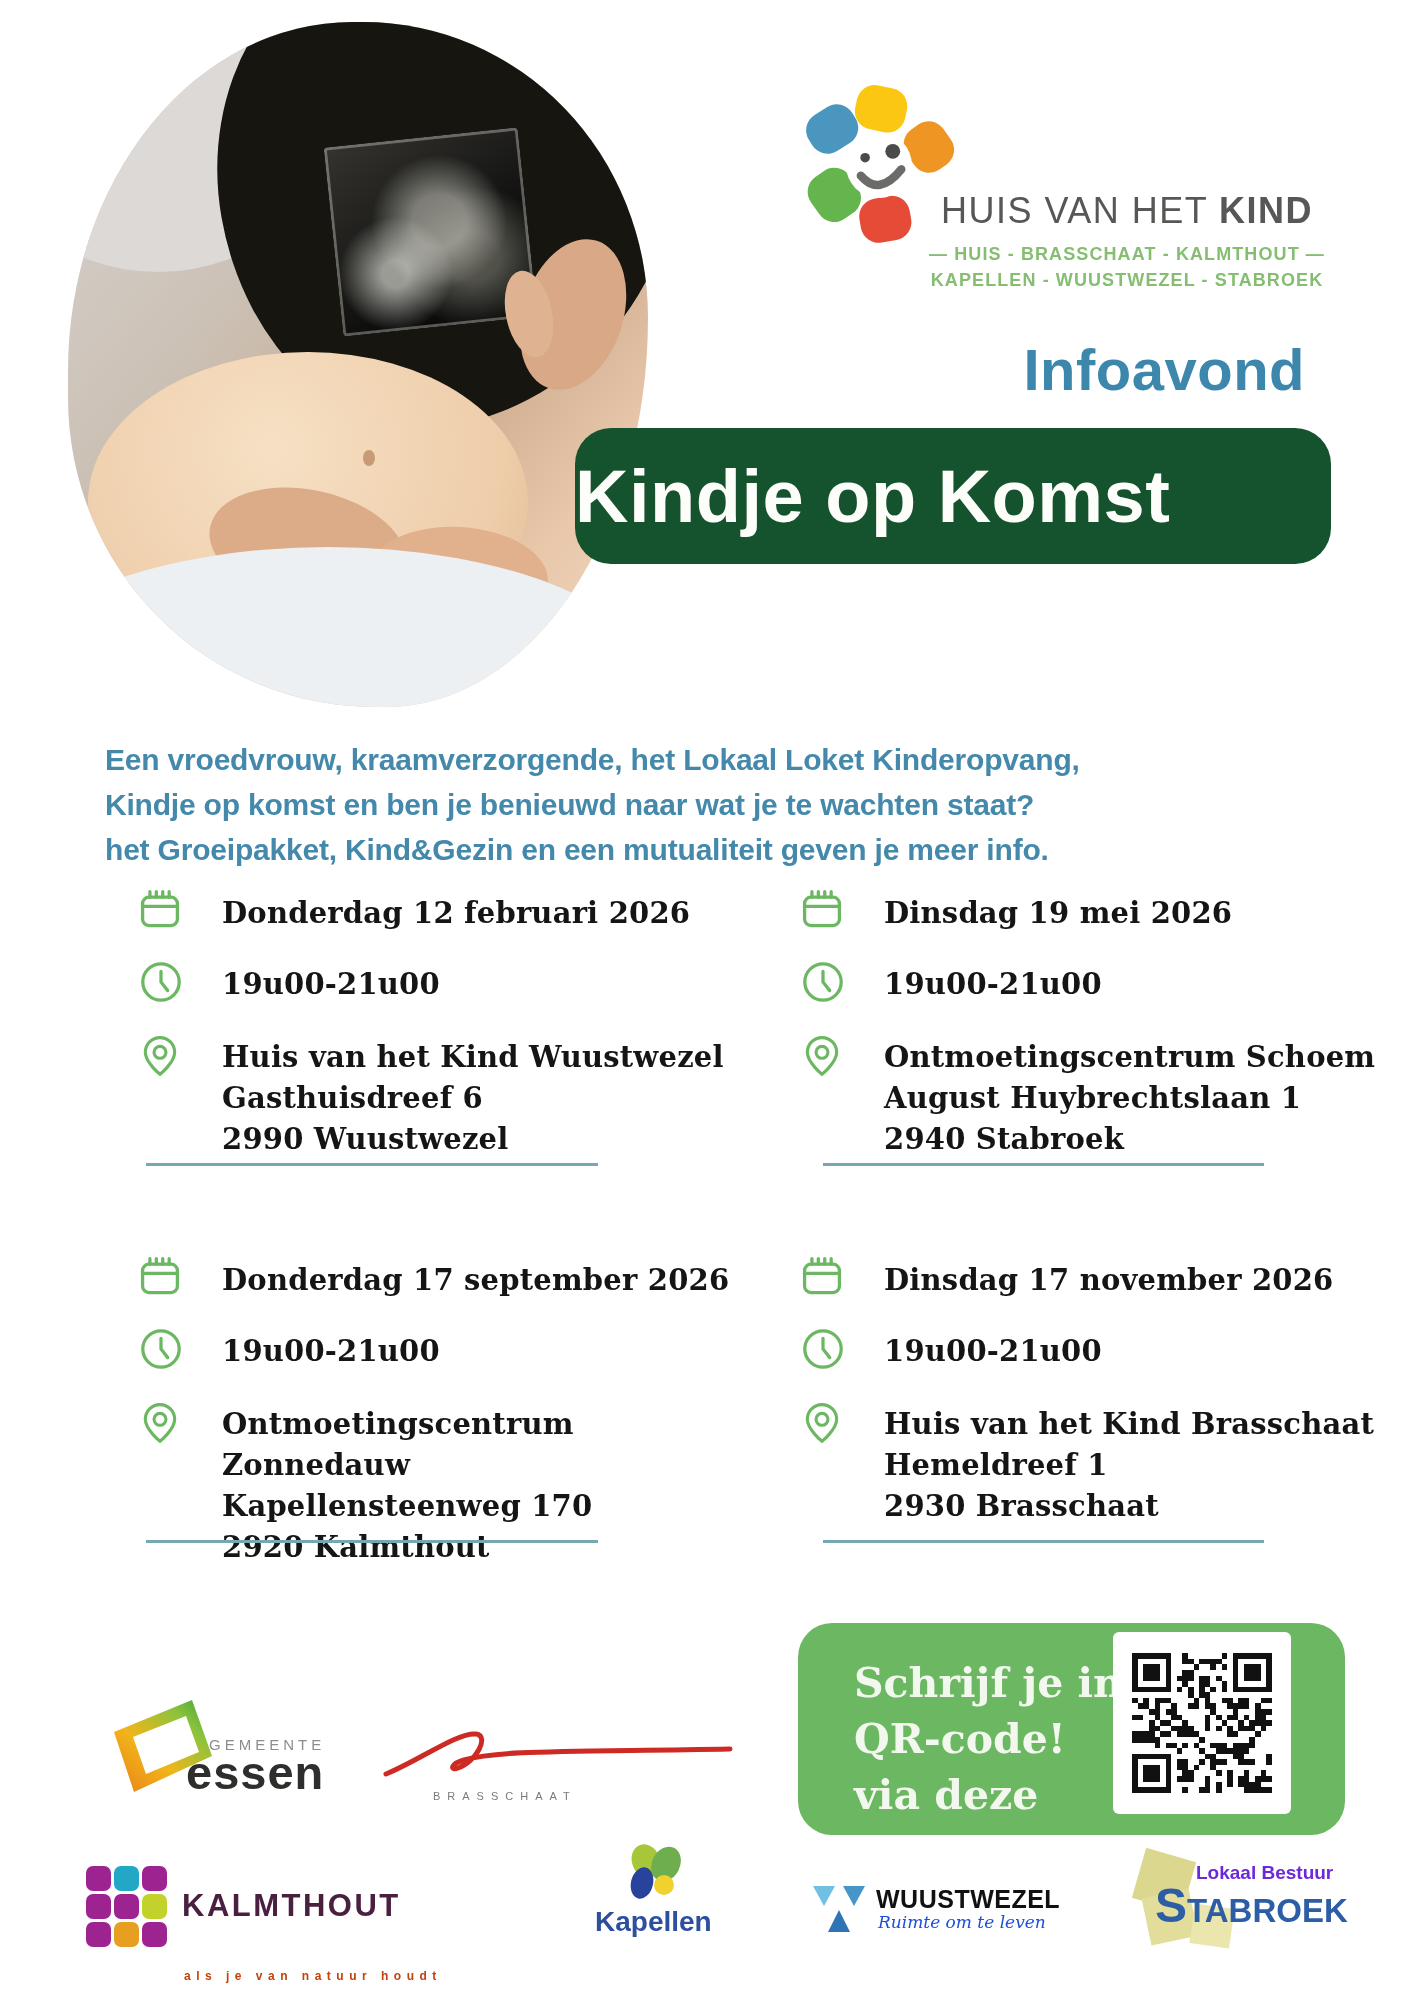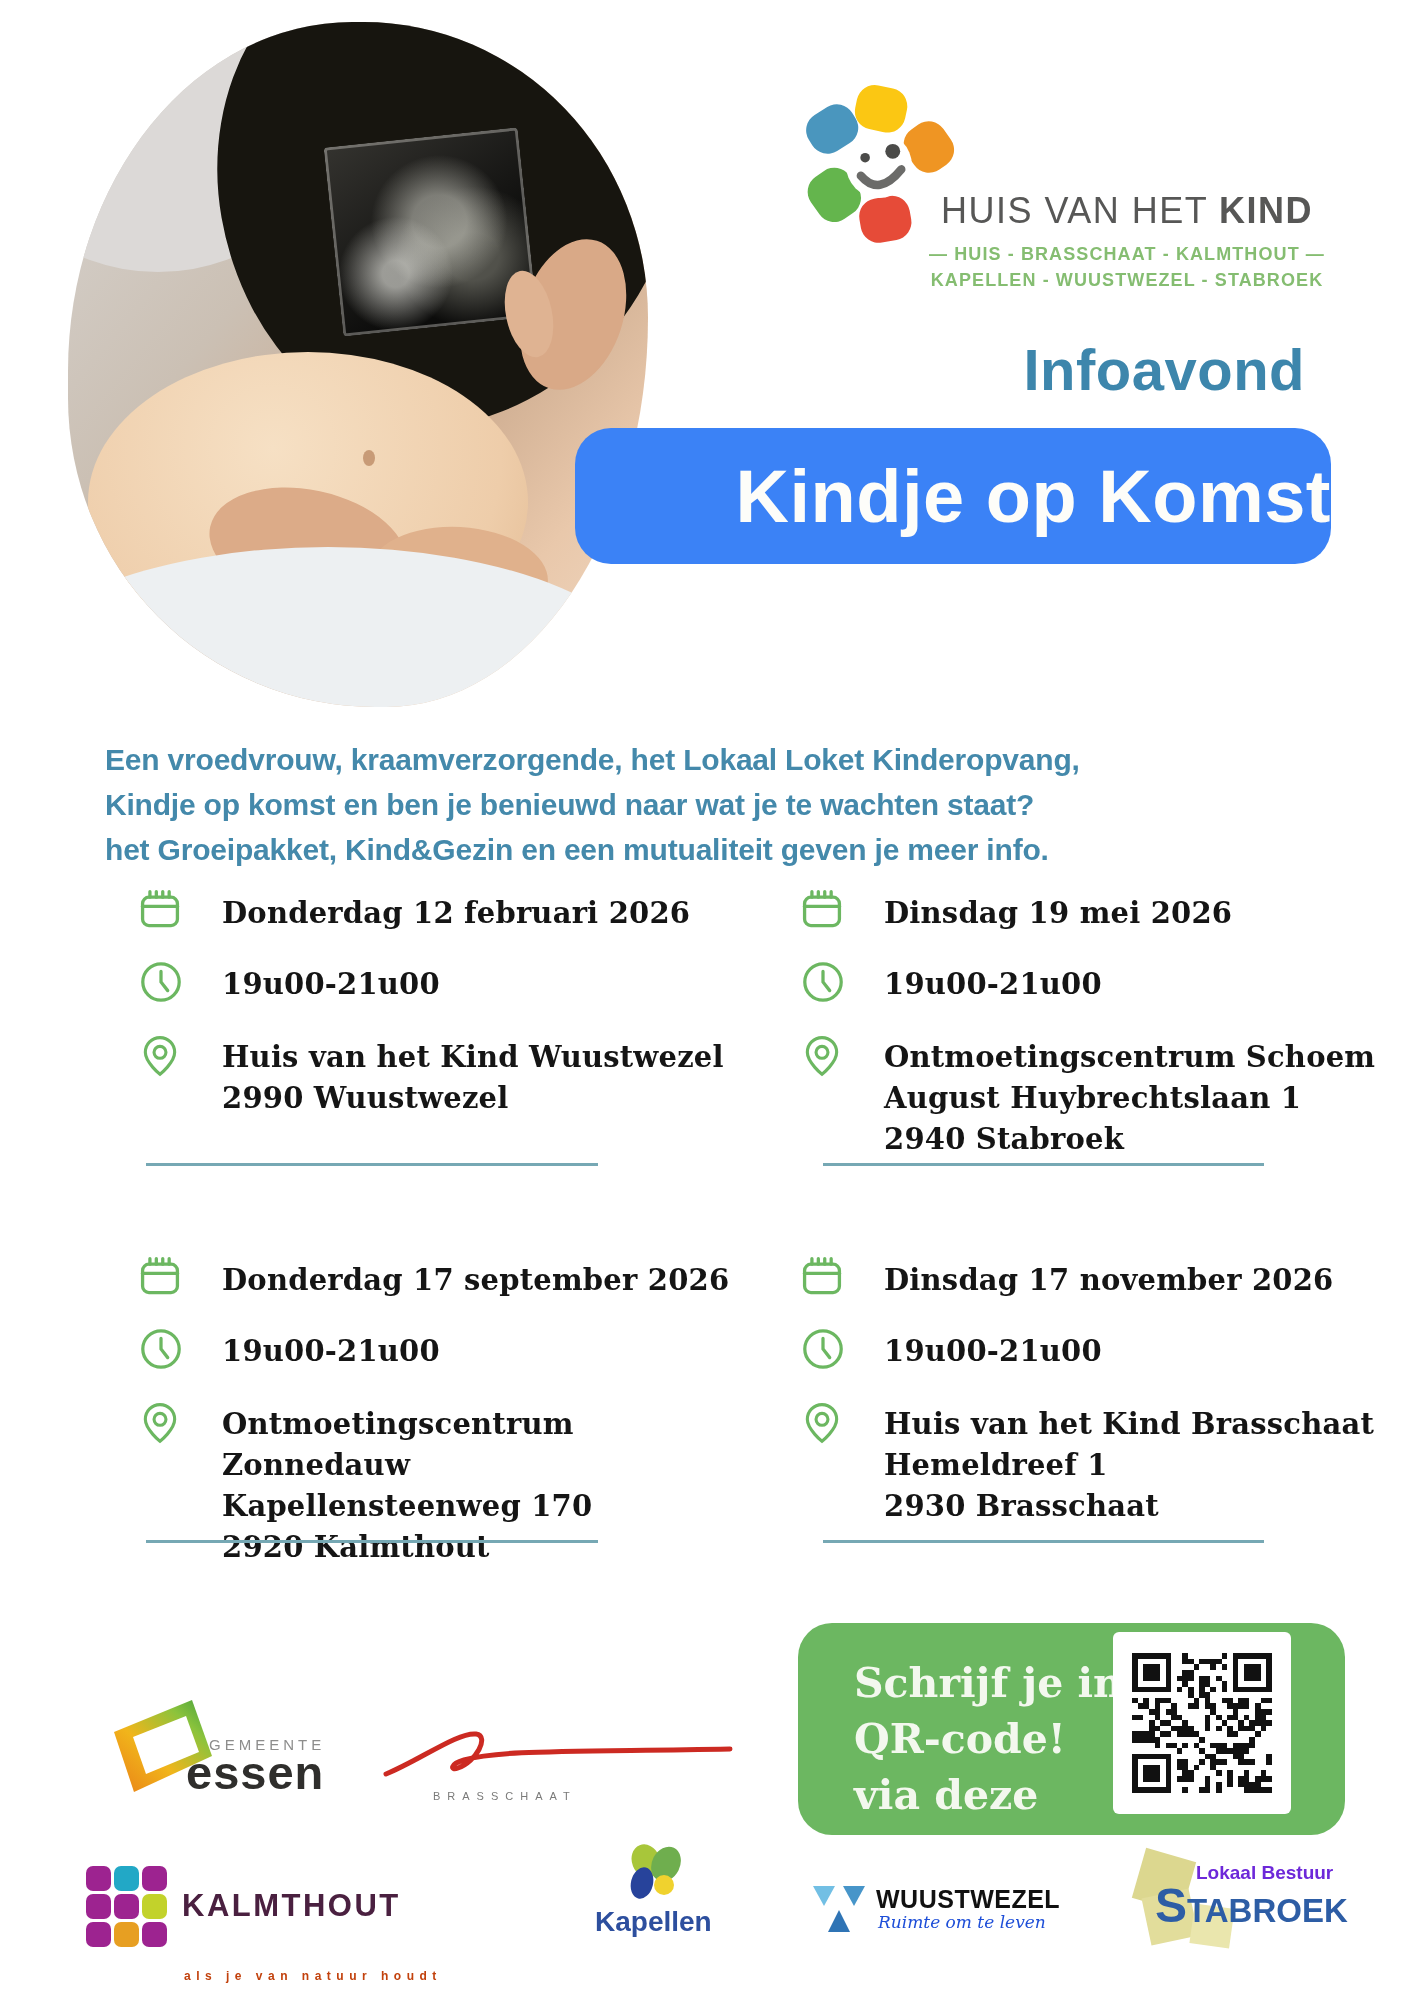--- a/index.html
+++ b/index.html
@@ -33,22 +33,22 @@
   
   .hvhk{position:absolute;left:800px;top:78px;width:160px;height:170px;}
   .logo-text{position:absolute;left:912px;top:190px;width:430px;text-align:center;}
   .logo-title{font-size:36px;letter-spacing:1.5px;color:#575756;white-space:nowrap;}
   .logo-title .reg{font-weight:400;}
   .logo-title .bold{font-weight:800;}
   .logo-sub{margin-top:9px;font-size:18px;font-weight:700;color:#85bd71;letter-spacing:1.1px;line-height:26px;white-space:nowrap;}
 
   .eyebrow{position:absolute;left:680px;top:336px;width:625px;text-align:right;
            font-size:58px;font-weight:700;color:#3d86ac;letter-spacing:.5px;}
-  .banner{position:absolute;left:575px;top:428px;width:756px;height:136px;background:#3b82f6;
-          border-radius:36px;display:flex;align-items:center;justify-content:flex-end;}
+  .banner{position:absolute;left:575px;top:428px;width:756px;height:136px;background:#14532d;
+          border-radius:36px;display:flex;align-items:center;justify-content:flex-start;}
   .banner span{font-size:74px;font-weight:700;color:#fdfdf9;letter-spacing:.5px;}
 
   
   .intro{position:absolute;left:105px;top:737px;width:1010px;
          font-size:30px;font-weight:700;color:#4489ab;line-height:45px;letter-spacing:-.2px;}
 
   
   .event{position:absolute;width:620px;}
   .ev-row{display:flex;align-items:flex-start;margin-bottom:23px;}
   .ev-ico{width:46px;flex:0 0 46px;margin-right:38px;margin-top:0;}
@@ -167,20 +167,21 @@
       <span class="ev-ico">
         <svg viewBox="0 0 48 48" width="44" height="48">
             <g fill="none" stroke="#6cb761" stroke-width="3.4">
               <path d="M24 4 C15 4 8 11 8 20 c0 11 16 24 16 24 s16 -13 16 -24 c0 -9 -7 -16 -16 -16 z"></path>
               <circle cx="24" cy="20" r="6.5"></circle>
             </g>
           </svg>
       </span>
       <div class="ev-text">
         <div>Huis van het Kind Wuustwezel</div>
+        <div>Gasthuisdreef 6</div>
         <div>2990 Wuustwezel</div>
       </div>
     </div>
   </div>
 
   <div class="event" style="left:800px;top:888px">
     <div class="ev-row">
       <span class="ev-ico">
         <svg viewBox="0 0 48 48" width="44" height="44">
             <g fill="none" stroke="#6cb761" stroke-width="3.6" stroke-linecap="round">

